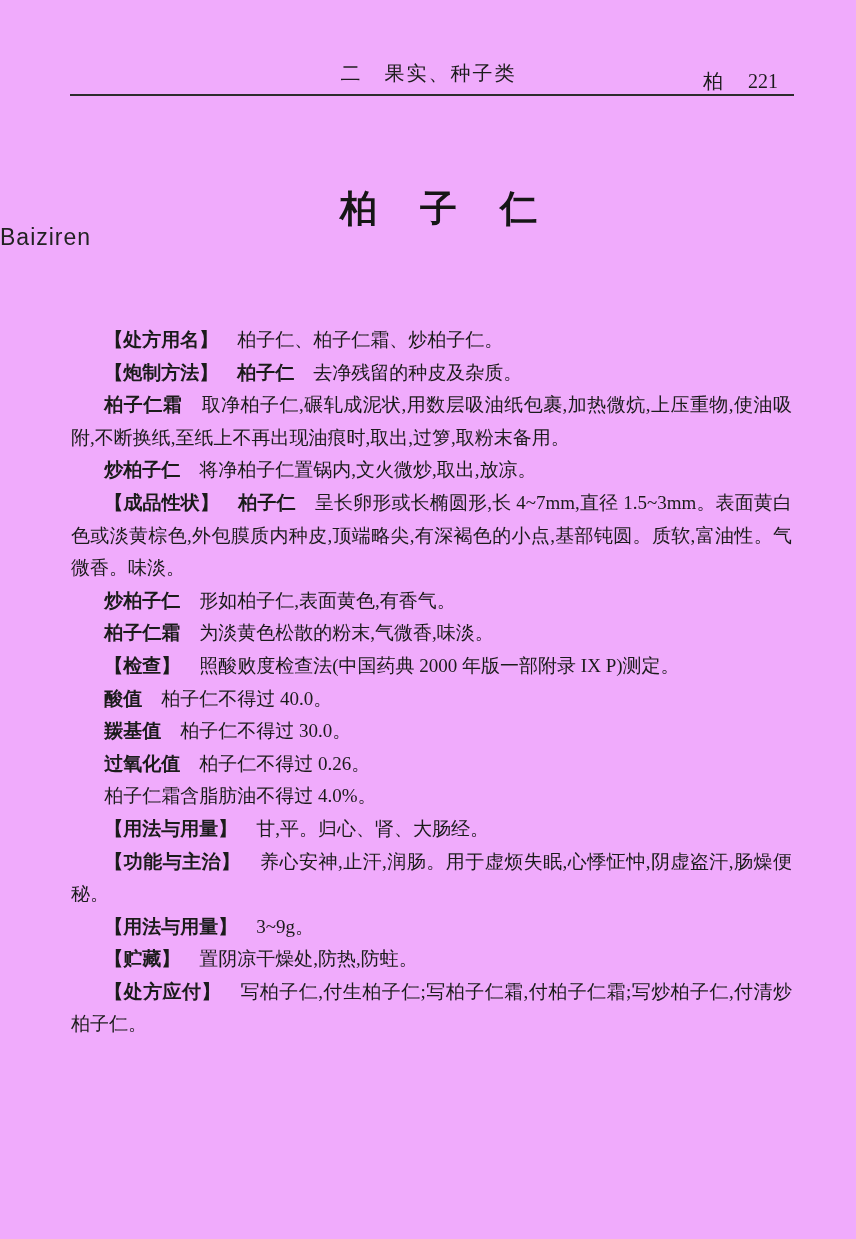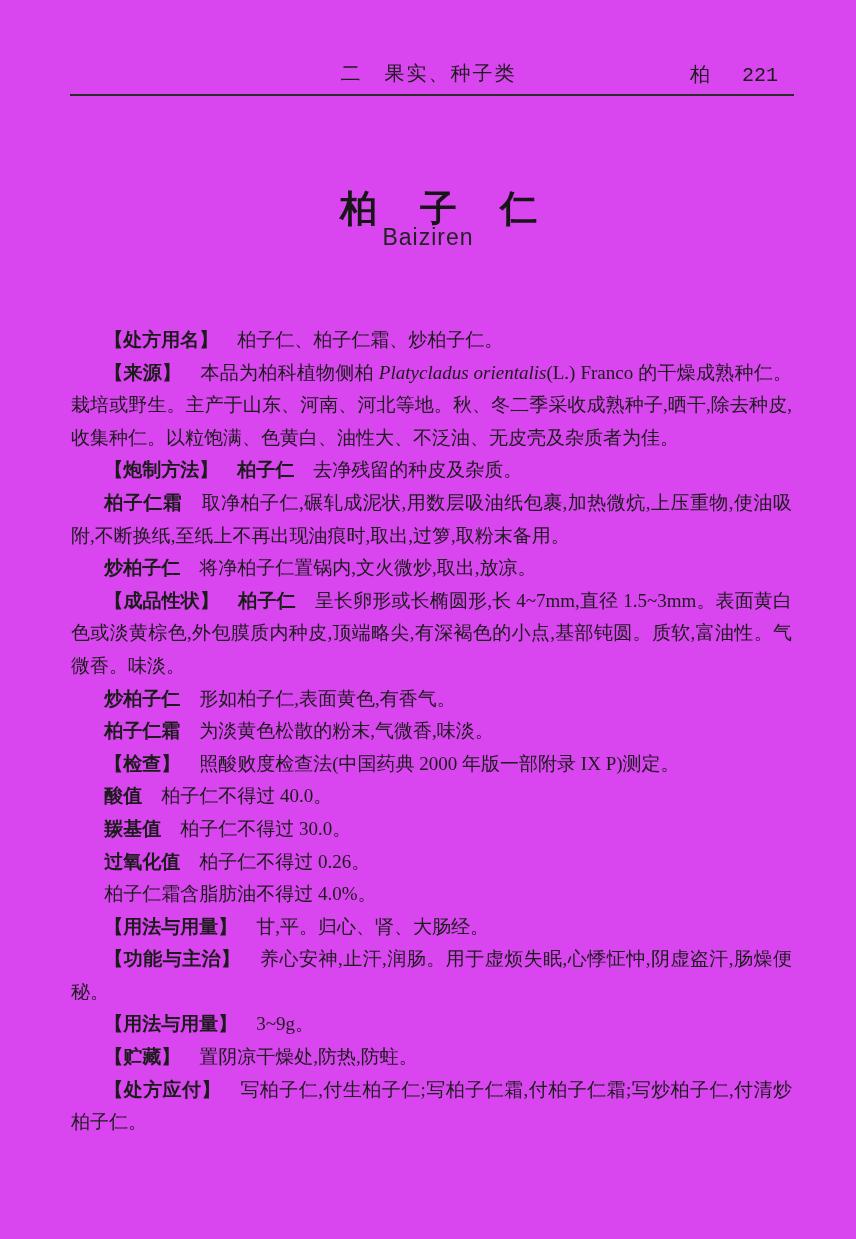--- a/index.html
+++ b/index.html
@@ -4,51 +4,51 @@
 <style>
   html, body { margin: 0; padding: 0; }
   body {
     width: 856px; height: 1239px;
     background: #e9e9e7;
     font-family: "Liberation Serif", serif;
   }
   .page {
     position: relative;
     width: 856px; height: 1239px;
-    background: #d946ef;
+    background: #f0abfc;
     color: #1b1b1b;
     overflow: hidden;
   }
   
   .running-head {
     position: absolute; top: 60px; left: 72px; right: 64px;
     height: 28px; font-size: 20px;
   }
   .head-chapter {
     position: absolute; left: 50%; transform: translateX(-52%);
     top: 0; letter-spacing: 2px; white-space: nowrap;
   }
-  .head-corner { position: absolute; right: 14px; top: 1px; white-space: nowrap; font-family: Liberation Mono, monospace; }
+  .head-corner { position: absolute; right: 14px; top: 8px; white-space: nowrap; }
   .head-corner .entry { letter-spacing: 0; }
   .head-corner .pgnum { margin-left: 20px; }
   .rule {
     position: absolute; top: 94px; left: 70px; right: 62px;
     height: 2px; background: #2c2c2c;
   }
   
   .title-cn {
     position: absolute; top: 178px; left: 0; width: 100%;
     margin: 12px; text-align: center;
     font-size: 37px; line-height: 1; font-weight: bold;
     font-family: "Liberation Sans", sans-serif;
     letter-spacing: 3px; color: #161616;
   }
   .title-py {
     position: absolute; top: 226px; left: 0; width: 100%;
-    text-align: center; font-size: 23px; line-height: 1;
+    text-align: left; font-size: 23px; line-height: 1;
     font-family: "Liberation Sans", sans-serif;
     letter-spacing: 1px; color: #222;
   }
   
   .bodytext {
     position: absolute; top: 324px; left: 71px; width: 721px;
     font-size: 19px; line-height: 32.6px;
     text-align: justify; text-justify: inter-ideograph;
   }
   .para { margin: 0; text-indent: 1.75em; }
@@ -70,21 +70,20 @@
 
   <div class="rule"></div>
 
   <h1 class="title-cn">柏　子　仁</h1>
   <div class="title-py">Baiziren</div>
 
   <main class="bodytext">
 
     <p class="para"><span class="hd">【处方用名】</span><span>　柏子仁、柏子仁霜、炒柏子仁。</span></p>
 
-    <p class="para"><span class="hd">【来源】</span><span>　本品为柏科植物侧柏 </span><i class="latin">Platycladus orientalis</i><span>(L.) Franco 的干燥成熟种仁。栽培或野生。主产于山东、河南、河北等地。秋、冬二季采收成熟种子,晒干,除去种皮,收集种仁。以粒饱满、色黄白、油性大、不泛油、无皮壳及杂质者为佳。</span></p>
 
     <p class="para"><span class="hd">【炮制方法】</span><span class="hd">　柏子仁</span><span>　去净残留的种皮及杂质。</span></p>
 
     <p class="para"><span class="hd">柏子仁霜</span><span>　取净柏子仁,碾轧成泥状,用数层吸油纸包裹,加热微炕,上压重物,使油吸附,不断换纸,至纸上不再出现油痕时,取出,过箩,取粉末备用。</span></p>
 
     <p class="para"><span class="hd">炒柏子仁</span><span>　将净柏子仁置锅内,文火微炒,取出,放凉。</span></p>
 
     <p class="para"><span class="hd">【成品性状】</span><span class="hd">　柏子仁</span><span>　呈长卵形或长椭圆形,长 4~7mm,直径 1.5~3mm。表面黄白色或淡黄棕色,外包膜质内种皮,顶端略尖,有深褐色的小点,基部钝圆。质软,富油性。气微香。味淡。</span></p>
 
     <p class="para"><span class="hd">炒柏子仁</span><span>　形如柏子仁,表面黄色,有香气。</span></p>

